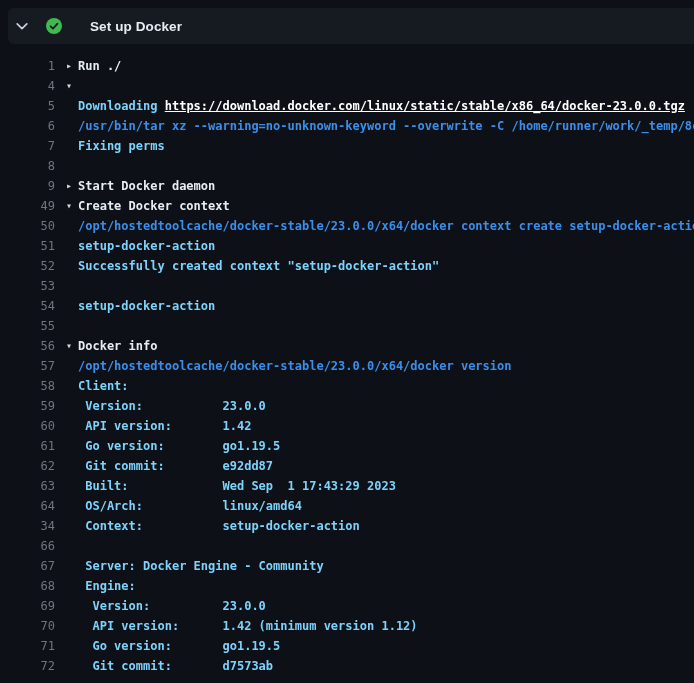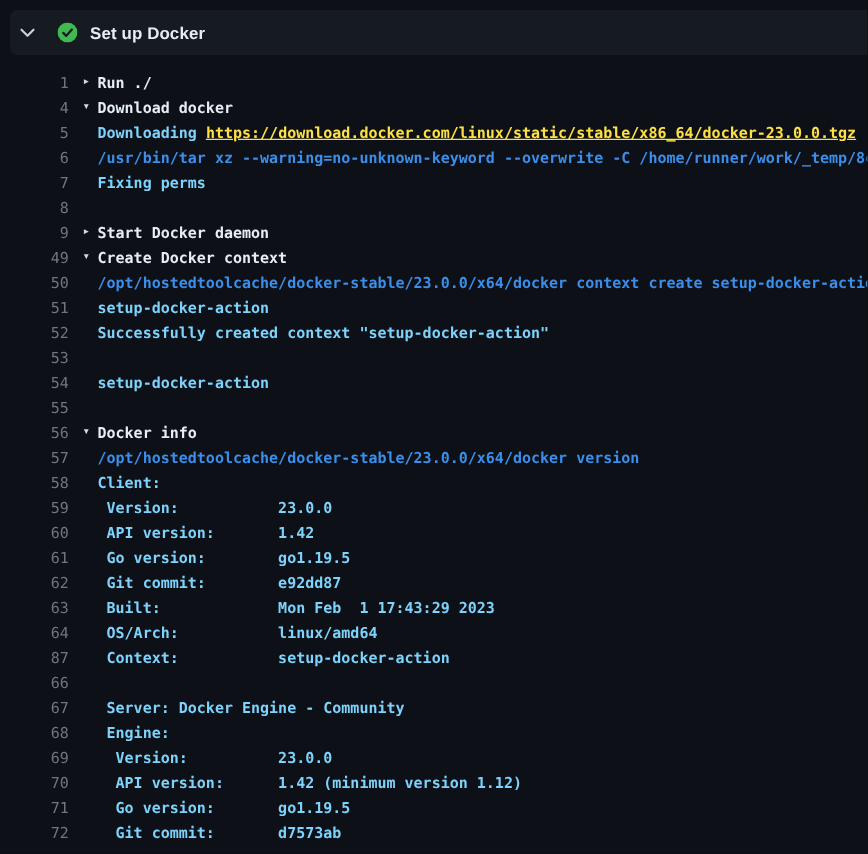--- a/index.html
+++ b/index.html
@@ -22,21 +22,21 @@
     background: #161b22;
     border-radius: 6px 0 0 6px;
     display: flex;
     align-items: center;
     padding-left: 6px;
     cursor: pointer;
   }
   .chev { width: 16px; height: 16px; display: inline-flex; flex-shrink: 0; }
   .status { width: 16px; height: 16px; margin-left: 16px; display: inline-flex; flex-shrink: 0; }
   .step-title {
-    margin-left: 10px;
+    margin-left: 28px;
     color: #e6edf3;
     font-size: 13.5px;
     font-weight: 600;
     letter-spacing: 0.1px;
   }
   .log {
     padding-top: 12px;
     font-family: "DejaVu Sans Mono", "Liberation Mono", monospace;
     font-size: 12px;
   }
@@ -61,21 +61,21 @@
     margin-left: 11px;
     color: #d0d7de;
     font-size: 10px;
     cursor: pointer;
   }
   .txt { color: #b8c0c9; font-weight: bold; }
   .seg-normal { color: #7dd3fc; }
   .seg-group  { color: #e6edf3; }
   .seg-command { color: #3b8eea; }
   .seg-link {
-    color: #fde047;
+    color: #ffffff;
     text-decoration: underline;
     cursor: pointer;
   }
 </style>
 </head>
 <body>
 
 <div class="page">
 
   <div class="step-header">
@@ -95,21 +95,20 @@
 
   <div class="log" id="log">
       <div class="log-line">
       <a class="ln">1</a>
       <span class="arrow">▸</span>
       <span class="txt"><span class="seg-group">Run ./</span></span>
     </div>
       <div class="log-line">
       <a class="ln">4</a>
       <span class="arrow">▾</span>
-      <span class="txt"><span class="seg-group">Download docker</span></span>
     </div>
       <div class="log-line">
       <a class="ln">5</a>
       <span class="arrow"></span>
       <span class="txt"><span class="seg-normal">Downloading </span><span class="seg-link">https://download.docker.com/linux/static/stable/x86_64/docker-23.0.0.tgz</span></span>
     </div>
       <div class="log-line">
       <a class="ln">6</a>
       <span class="arrow"></span>
       <span class="txt"><span class="seg-command">/usr/bin/tar xz --warning=no-unknown-keyword --overwrite -C /home/runner/work/_temp/8c92</span></span>
@@ -192,29 +191,29 @@
       <span class="txt"><span class="seg-normal"> Go version:        go1.19.5</span></span>
     </div>
       <div class="log-line">
       <a class="ln">62</a>
       <span class="arrow"></span>
       <span class="txt"><span class="seg-normal"> Git commit:        e92dd87</span></span>
     </div>
       <div class="log-line">
       <a class="ln">63</a>
       <span class="arrow"></span>
-      <span class="txt"><span class="seg-normal"> Built:             Mon Feb  1 17:43:29 2023</span></span>
+      <span class="txt"><span class="seg-normal"> Built:             Wed Sep  1 17:43:29 2023</span></span>
     </div>
       <div class="log-line">
       <a class="ln">64</a>
       <span class="arrow"></span>
       <span class="txt"><span class="seg-normal"> OS/Arch:           linux/amd64</span></span>
     </div>
       <div class="log-line">
-      <a class="ln">87</a>
+      <a class="ln">34</a>
       <span class="arrow"></span>
       <span class="txt"><span class="seg-normal"> Context:           setup-docker-action</span></span>
     </div>
       <div class="log-line">
       <a class="ln">66</a>
       <span class="arrow"></span>
       <span class="txt"><span class="seg-normal"></span></span>
     </div>
       <div class="log-line">
       <a class="ln">67</a>

